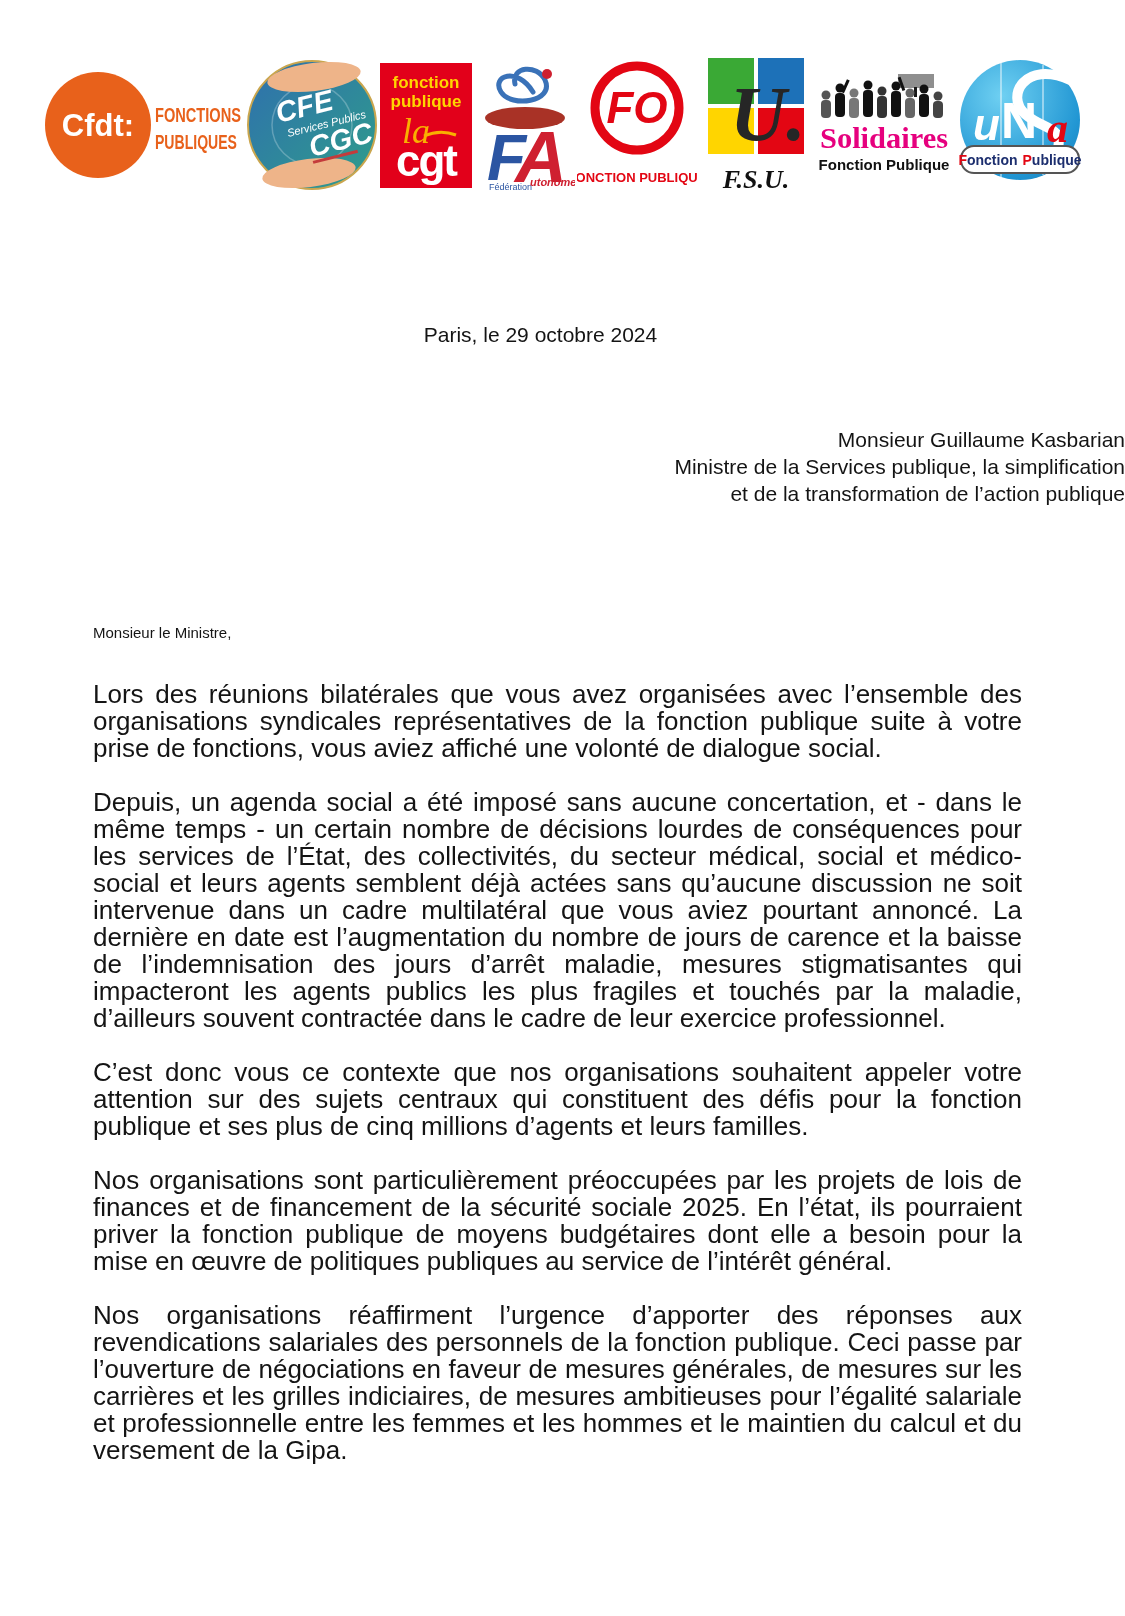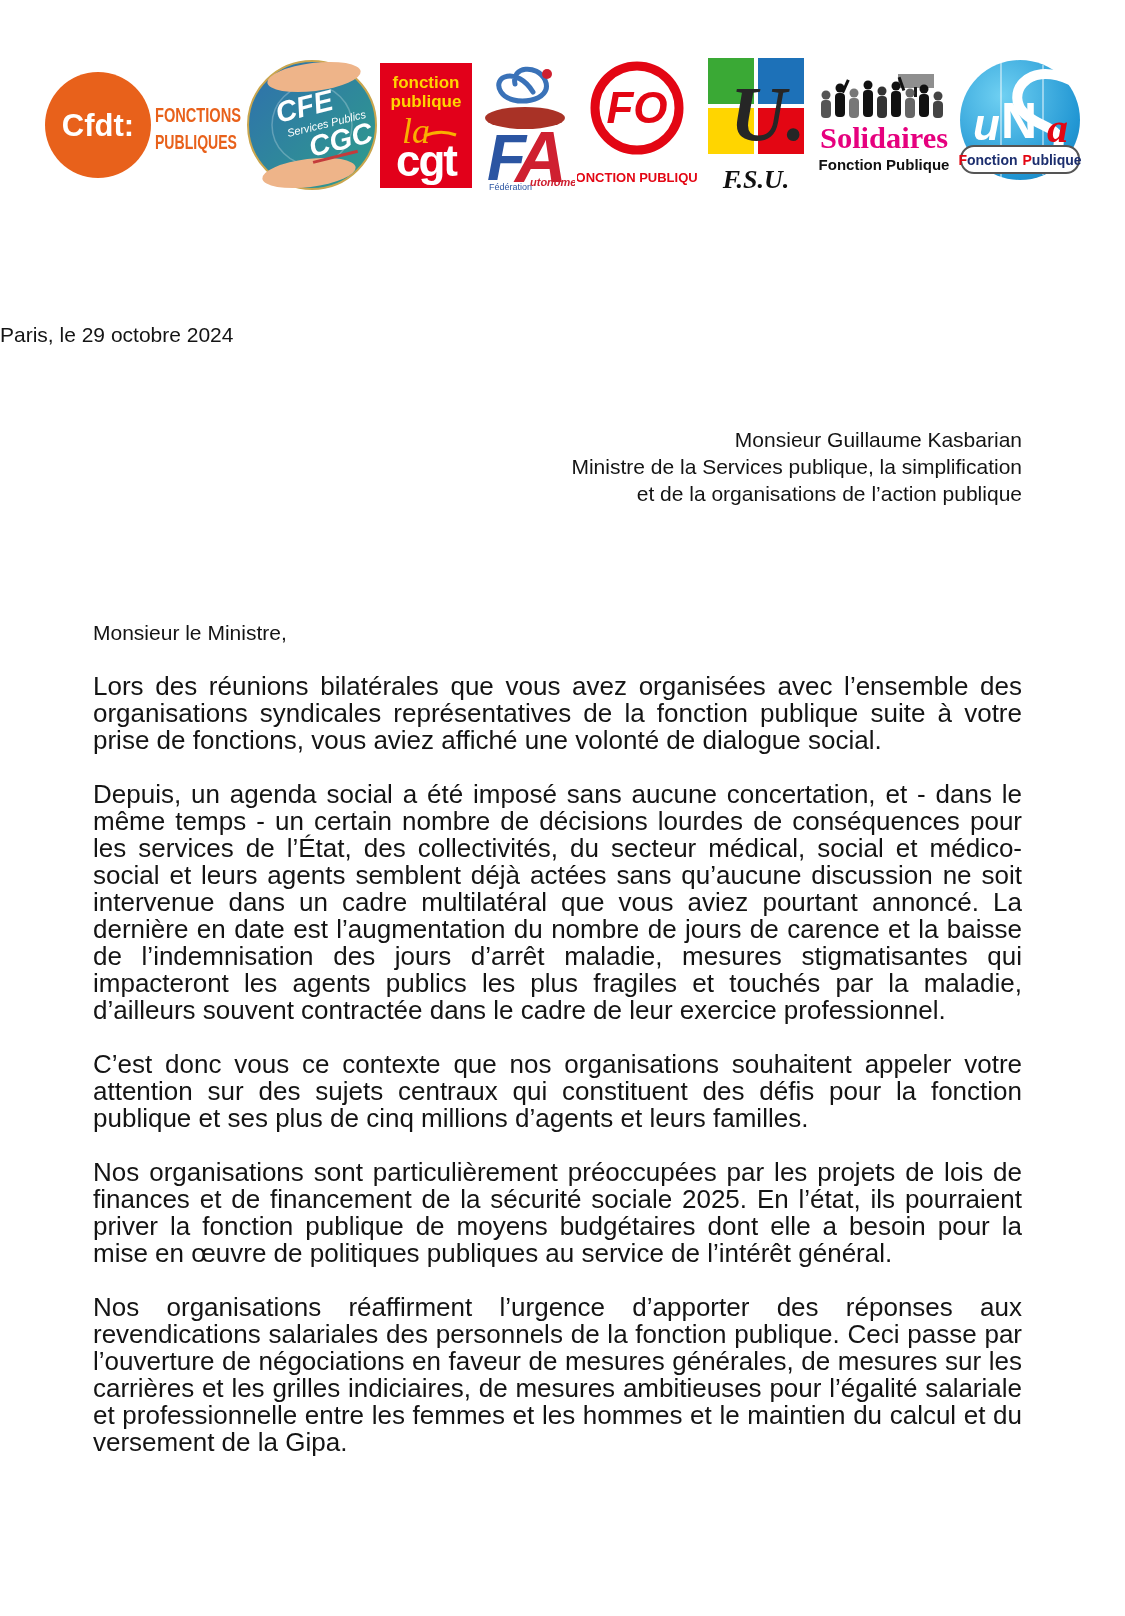--- a/index.html
+++ b/index.html
@@ -19,34 +19,33 @@
     display:flex;
     align-items:center;
     justify-content:space-between;
   }
   .logos-row svg{display:block;flex:0 0 auto;}
   svg text{font-family:"Liberation Sans", sans-serif;}
   svg text.serif{font-family:"Liberation Serif", serif;}
   .date-line{
     margin-top:126px;
     padding-right:44px;
-    text-align:left;
+    text-align:center;
     font-size:21px;
     line-height:27px;
   }
   .addressee{
     margin-top:78px;
-    padding-right:103px;
     text-align:right;
     font-size:21px;
     line-height:27px;
   }
   .salutation{
-    margin:112px 103px 27px 93px;
-    font-size:21px;
+    margin:112px 103px 35px 93px;
+    font-size:15px;
     line-height:27px;
   }
   .para{
     margin:0 103px 27px 93px;
     font-size:26px;
     line-height:27px;
     text-align:justify;
   }
 </style>
 </head>
@@ -166,21 +165,21 @@
       <text x="63" y="111" text-anchor="middle" font-size="14" font-weight="bold"><tspan fill="#e30613">F</tspan><tspan fill="#1c2e6e">onction</tspan><tspan dx="5" fill="#e30613">P</tspan><tspan fill="#1c2e6e">ublique</tspan></text>
     </svg>
 
   </div>
 
   <div class="date-line">Paris, le 29 octobre 2024</div>
 
   <div class="addressee">
     <div>Monsieur Guillaume Kasbarian</div>
     <div>Ministre de la Services publique, la simplification</div>
-    <div>et de la organisations de l’action publique</div>
+    <div>et de la transformation de l’action publique</div>
   </div>
 
   <div class="salutation">Monsieur le Ministre,</div>
 
   <p class="para">Lors des réunions bilatérales que vous avez organisées avec l’ensemble des organisations syndicales représentatives de la fonction publique suite à votre prise de fonctions, vous aviez affiché une volonté de dialogue social.</p>
   <p class="para">Depuis, un agenda social a été imposé sans aucune concertation, et - dans le même temps - un certain nombre de décisions lourdes de conséquences pour les services de l’État, des collectivités, du secteur médical, social et médico-social et leurs agents semblent déjà actées sans qu’aucune discussion ne soit intervenue dans un cadre multilatéral que vous aviez pourtant annoncé. La dernière en date est l’augmentation du nombre de jours de carence et la baisse de l’indemnisation des jours d’arrêt maladie, mesures stigmatisantes qui impacteront les agents publics les plus fragiles et touchés par la maladie, d’ailleurs souvent contractée dans le cadre de leur exercice professionnel.</p>
   <p class="para">C’est donc vous ce contexte que nos organisations souhaitent appeler votre attention sur des sujets centraux qui constituent des défis pour la fonction publique et ses plus de cinq millions d’agents et leurs familles.</p>
   <p class="para">Nos organisations sont particulièrement préoccupées par les projets de lois de finances et de financement de la sécurité sociale 2025. En l’état, ils pourraient priver la fonction publique de moyens budgétaires dont elle a besoin pour la mise en œuvre de politiques publiques au service de l’intérêt général.</p>
   <p class="para">Nos organisations réaffirment l’urgence d’apporter des réponses aux revendications salariales des personnels de la fonction publique. Ceci passe par l’ouverture de négociations en faveur de mesures générales, de mesures sur les carrières et les grilles indiciaires, de mesures ambitieuses pour l’égalité salariale et professionnelle entre les femmes et les hommes et le maintien du calcul et du versement de la Gipa.</p>
 

